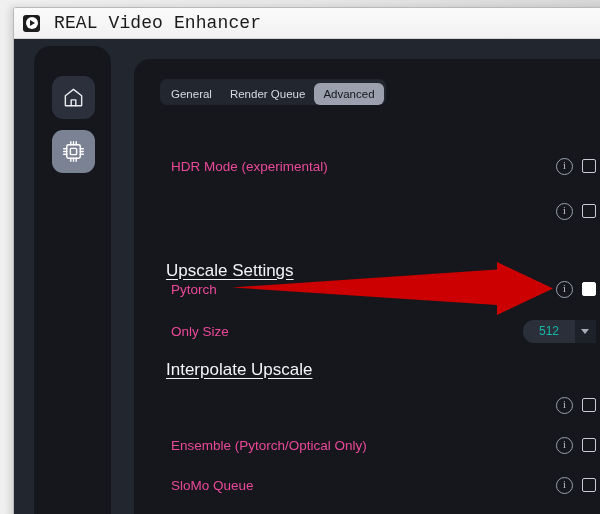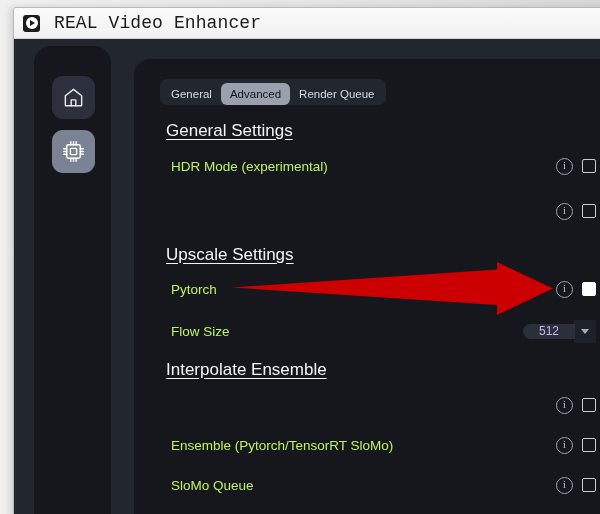--- a/index.html
+++ b/index.html
@@ -176,21 +176,21 @@
   .row {
     position: absolute;
     left: 32px;
     right: 18px;
     height: 22px;
     display: flex;
     align-items: center;
   }
   .row-label {
     font-size: 13.5px;
-    color: #bef264;
+    color: #ec4899;
     white-space: nowrap;
     padding-left: 5px;
   }
   .row-ctl {
     margin-left: auto;
     display: flex;
     align-items: center;
     gap: 9px;
   }
   .info-icon {
@@ -212,28 +212,28 @@
     border-radius: 2px;
     background: transparent;
     box-sizing: border-box;
   }
   .checkbox.checked {
     background: #ffffff;
     border-color: #ffffff;
   }
   .dropdown {
     width: 52px;
-    height: 15px;
+    height: 23px;
     background: #2b2f39;
     border-radius: 11px 0 0 11px;
     display: flex;
     align-items: center;
     justify-content: center;
     font-size: 12px;
-    color: #c4b5fd;
+    color: #14b8a6;
     position: relative;
   }
   .dropdown-arrowbox {
     width: 22px;
     height: 23px;
     background: #1d212a;
     display: flex;
     align-items: center;
     justify-content: center;
     margin-left: -1px;
@@ -296,74 +296,73 @@
             </svg>
           </span>
         </div>
 
       </div>
 
       <div id="content">
 
         <div id="tabbar">
           <div class="tab">General</div>
+          <div class="tab">Render Queue</div>
           <div class="tab active">Advanced</div>
-          <div class="tab">Render Queue</div>
         </div>
 
         <div id="settings">
 
-          <div class="section-head" style="top:4px">General Settings</div>
 
           <div class="row" style="top:38px">
             <div class="row-label">HDR Mode (experimental)</div>
             <div class="row-ctl">
               <div class="info-icon">i</div>
               <div class="checkbox"></div>
             </div>
           </div>
 
           <div class="row" style="top:83px">
             <div class="row-ctl">
               <div class="info-icon">i</div>
               <div class="checkbox"></div>
             </div>
           </div>
 
-          <div class="section-head" style="top:128px">Upscale Settings</div>
+          <div class="section-head" style="top:144px">Upscale Settings</div>
 
           <div class="row" style="top:161px">
             <div class="row-label">Pytorch</div>
             <div class="row-ctl">
               <div class="info-icon">i</div>
               <div class="checkbox checked"></div>
             </div>
           </div>
 
           <div class="row" style="top:203px">
-            <div class="row-label">Flow Size</div>
+            <div class="row-label">Only Size</div>
             <div class="row-ctl" style="gap:0">
               <div class="dropdown">512</div>
               <div class="dropdown-arrowbox">
                 <span class="caret"></span>
               </div>
             </div>
           </div>
 
-          <div class="section-head" style="top:243px">Interpolate Ensemble</div>
+          <div class="section-head" style="top:243px">Interpolate Upscale</div>
 
           <div class="row" style="top:277px">
             <div class="row-ctl">
               <div class="info-icon">i</div>
               <div class="checkbox"></div>
             </div>
           </div>
 
           <div class="row" style="top:317px">
-            <div class="row-label">Ensemble (Pytorch/TensorRT SloMo)</div>
+            <div class="row-label">Ensemble (Pytorch/Optical Only)</div>
             <div class="row-ctl">
               <div class="info-icon">i</div>
               <div class="checkbox"></div>
             </div>
           </div>
 
           <div class="row" style="top:357px">
             <div class="row-label">SloMo Queue</div>
             <div class="row-ctl">
               <div class="info-icon">i</div>

